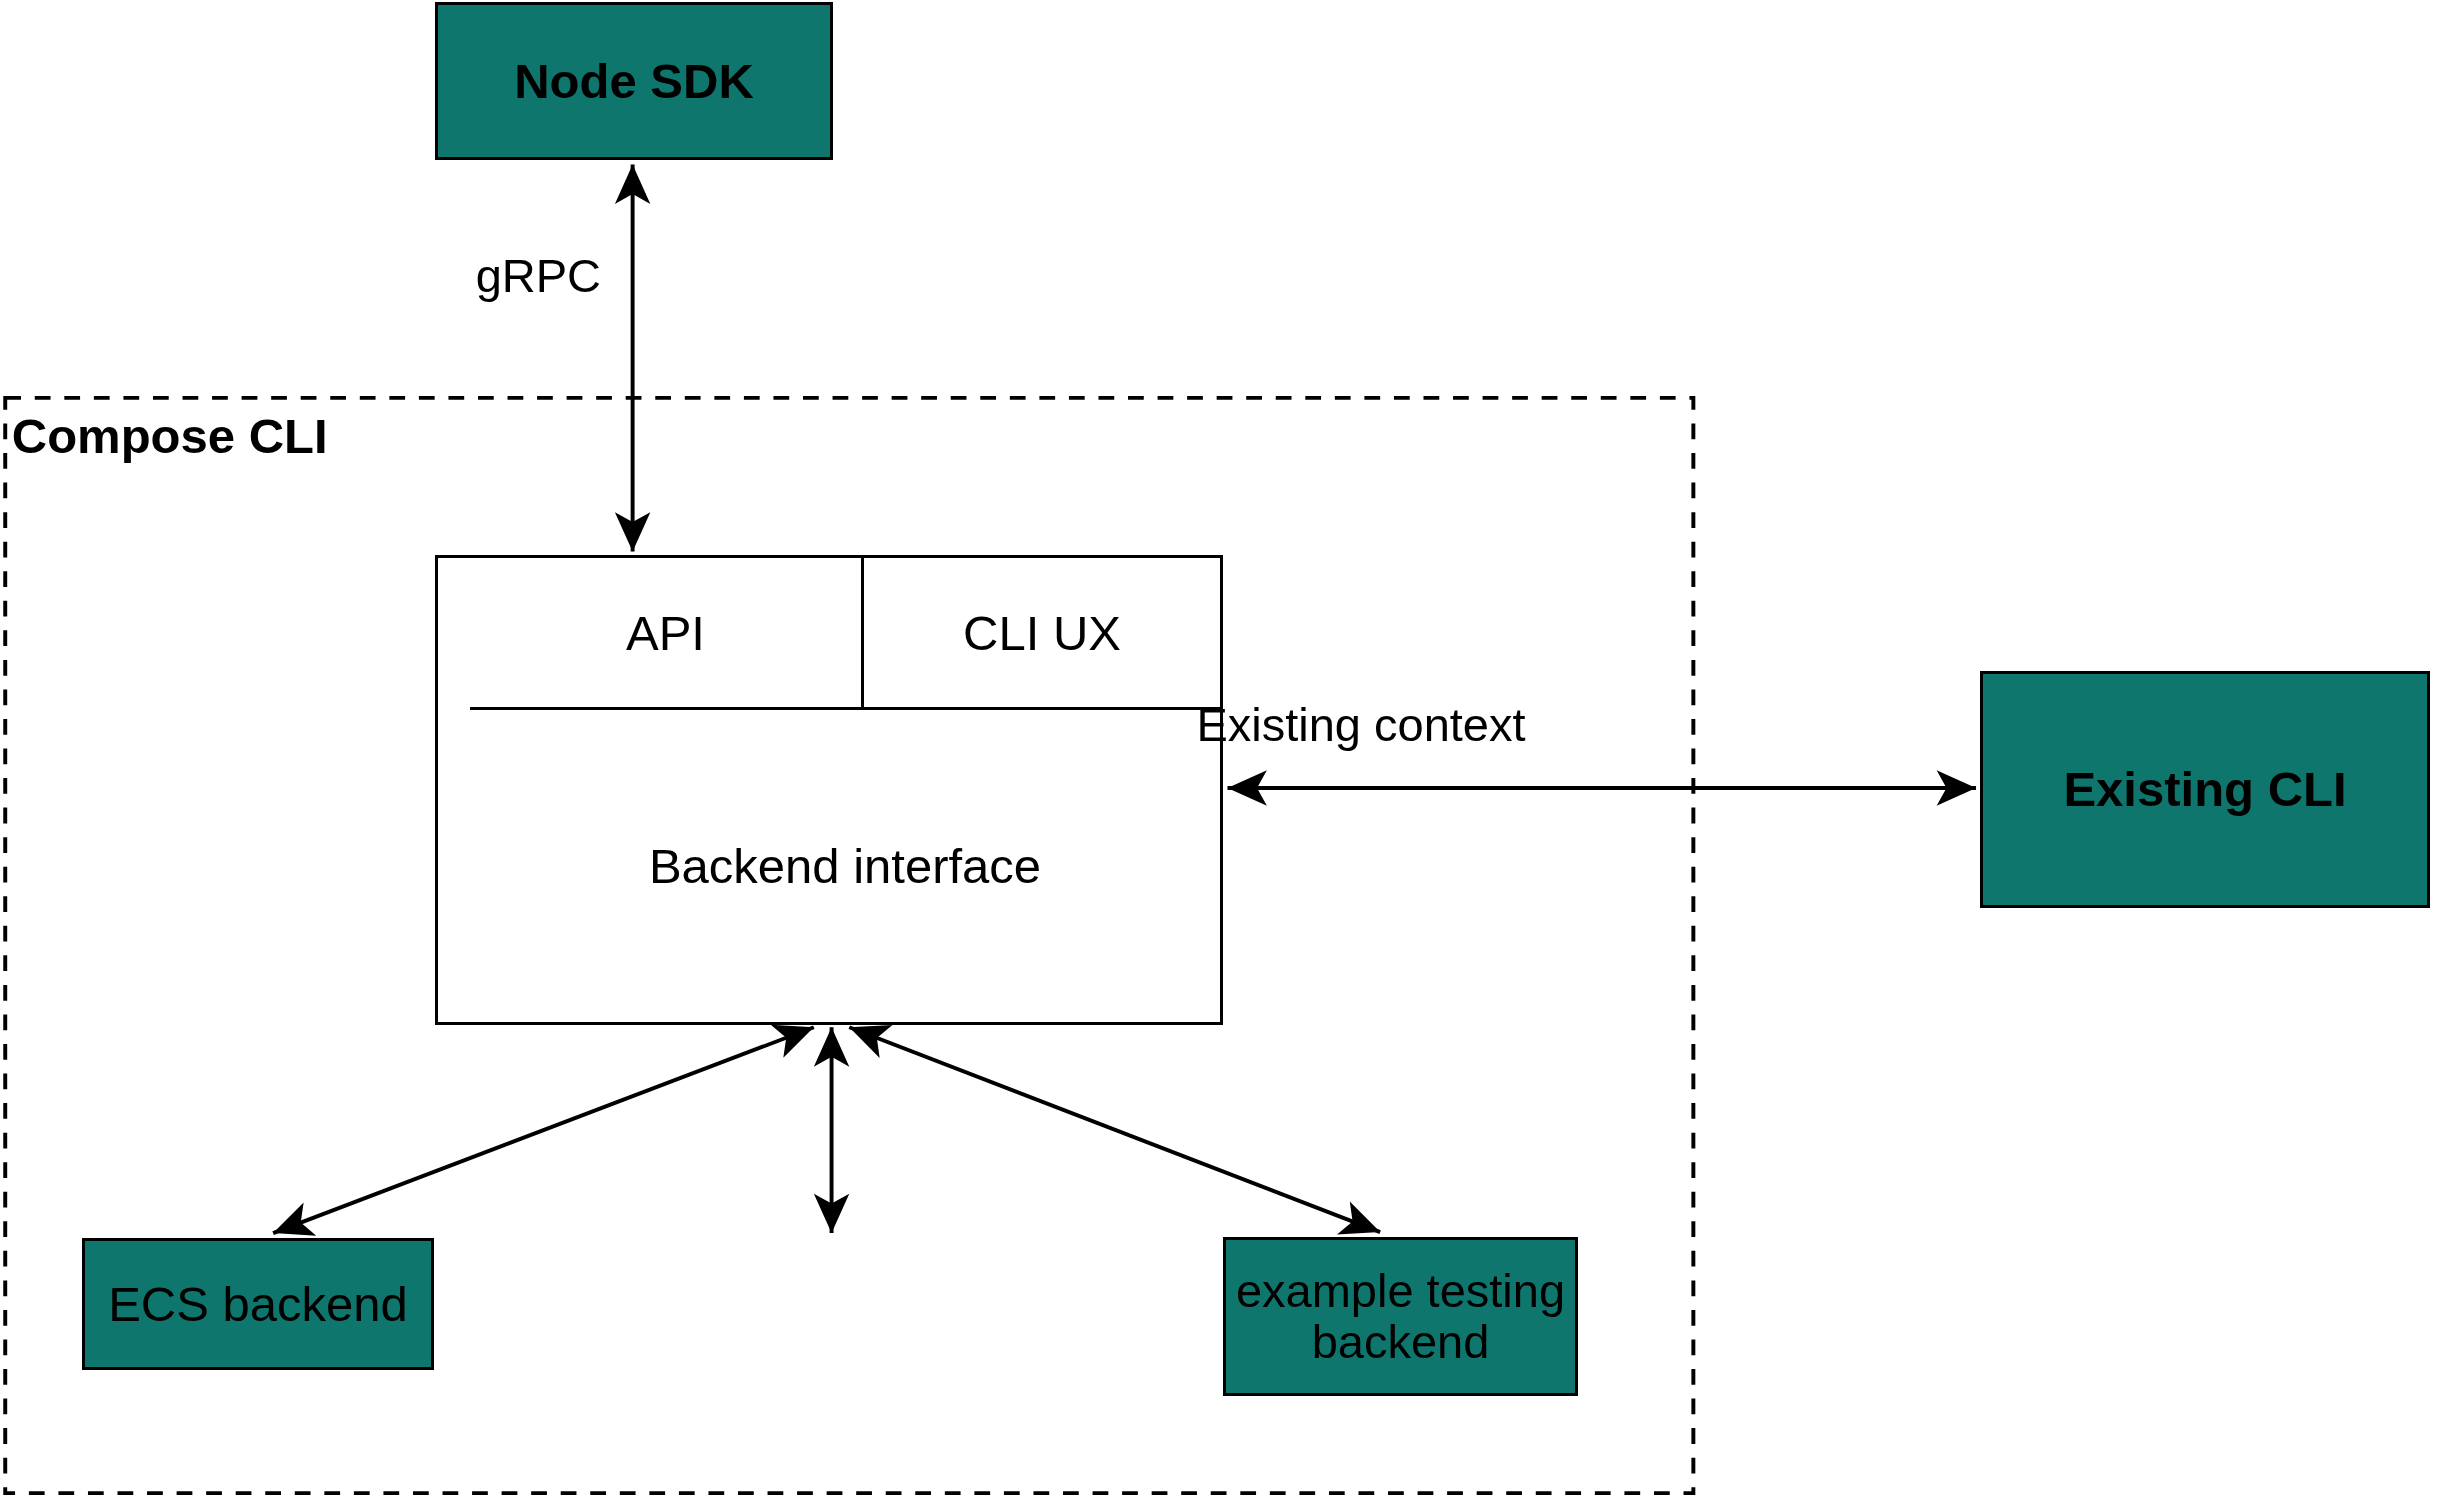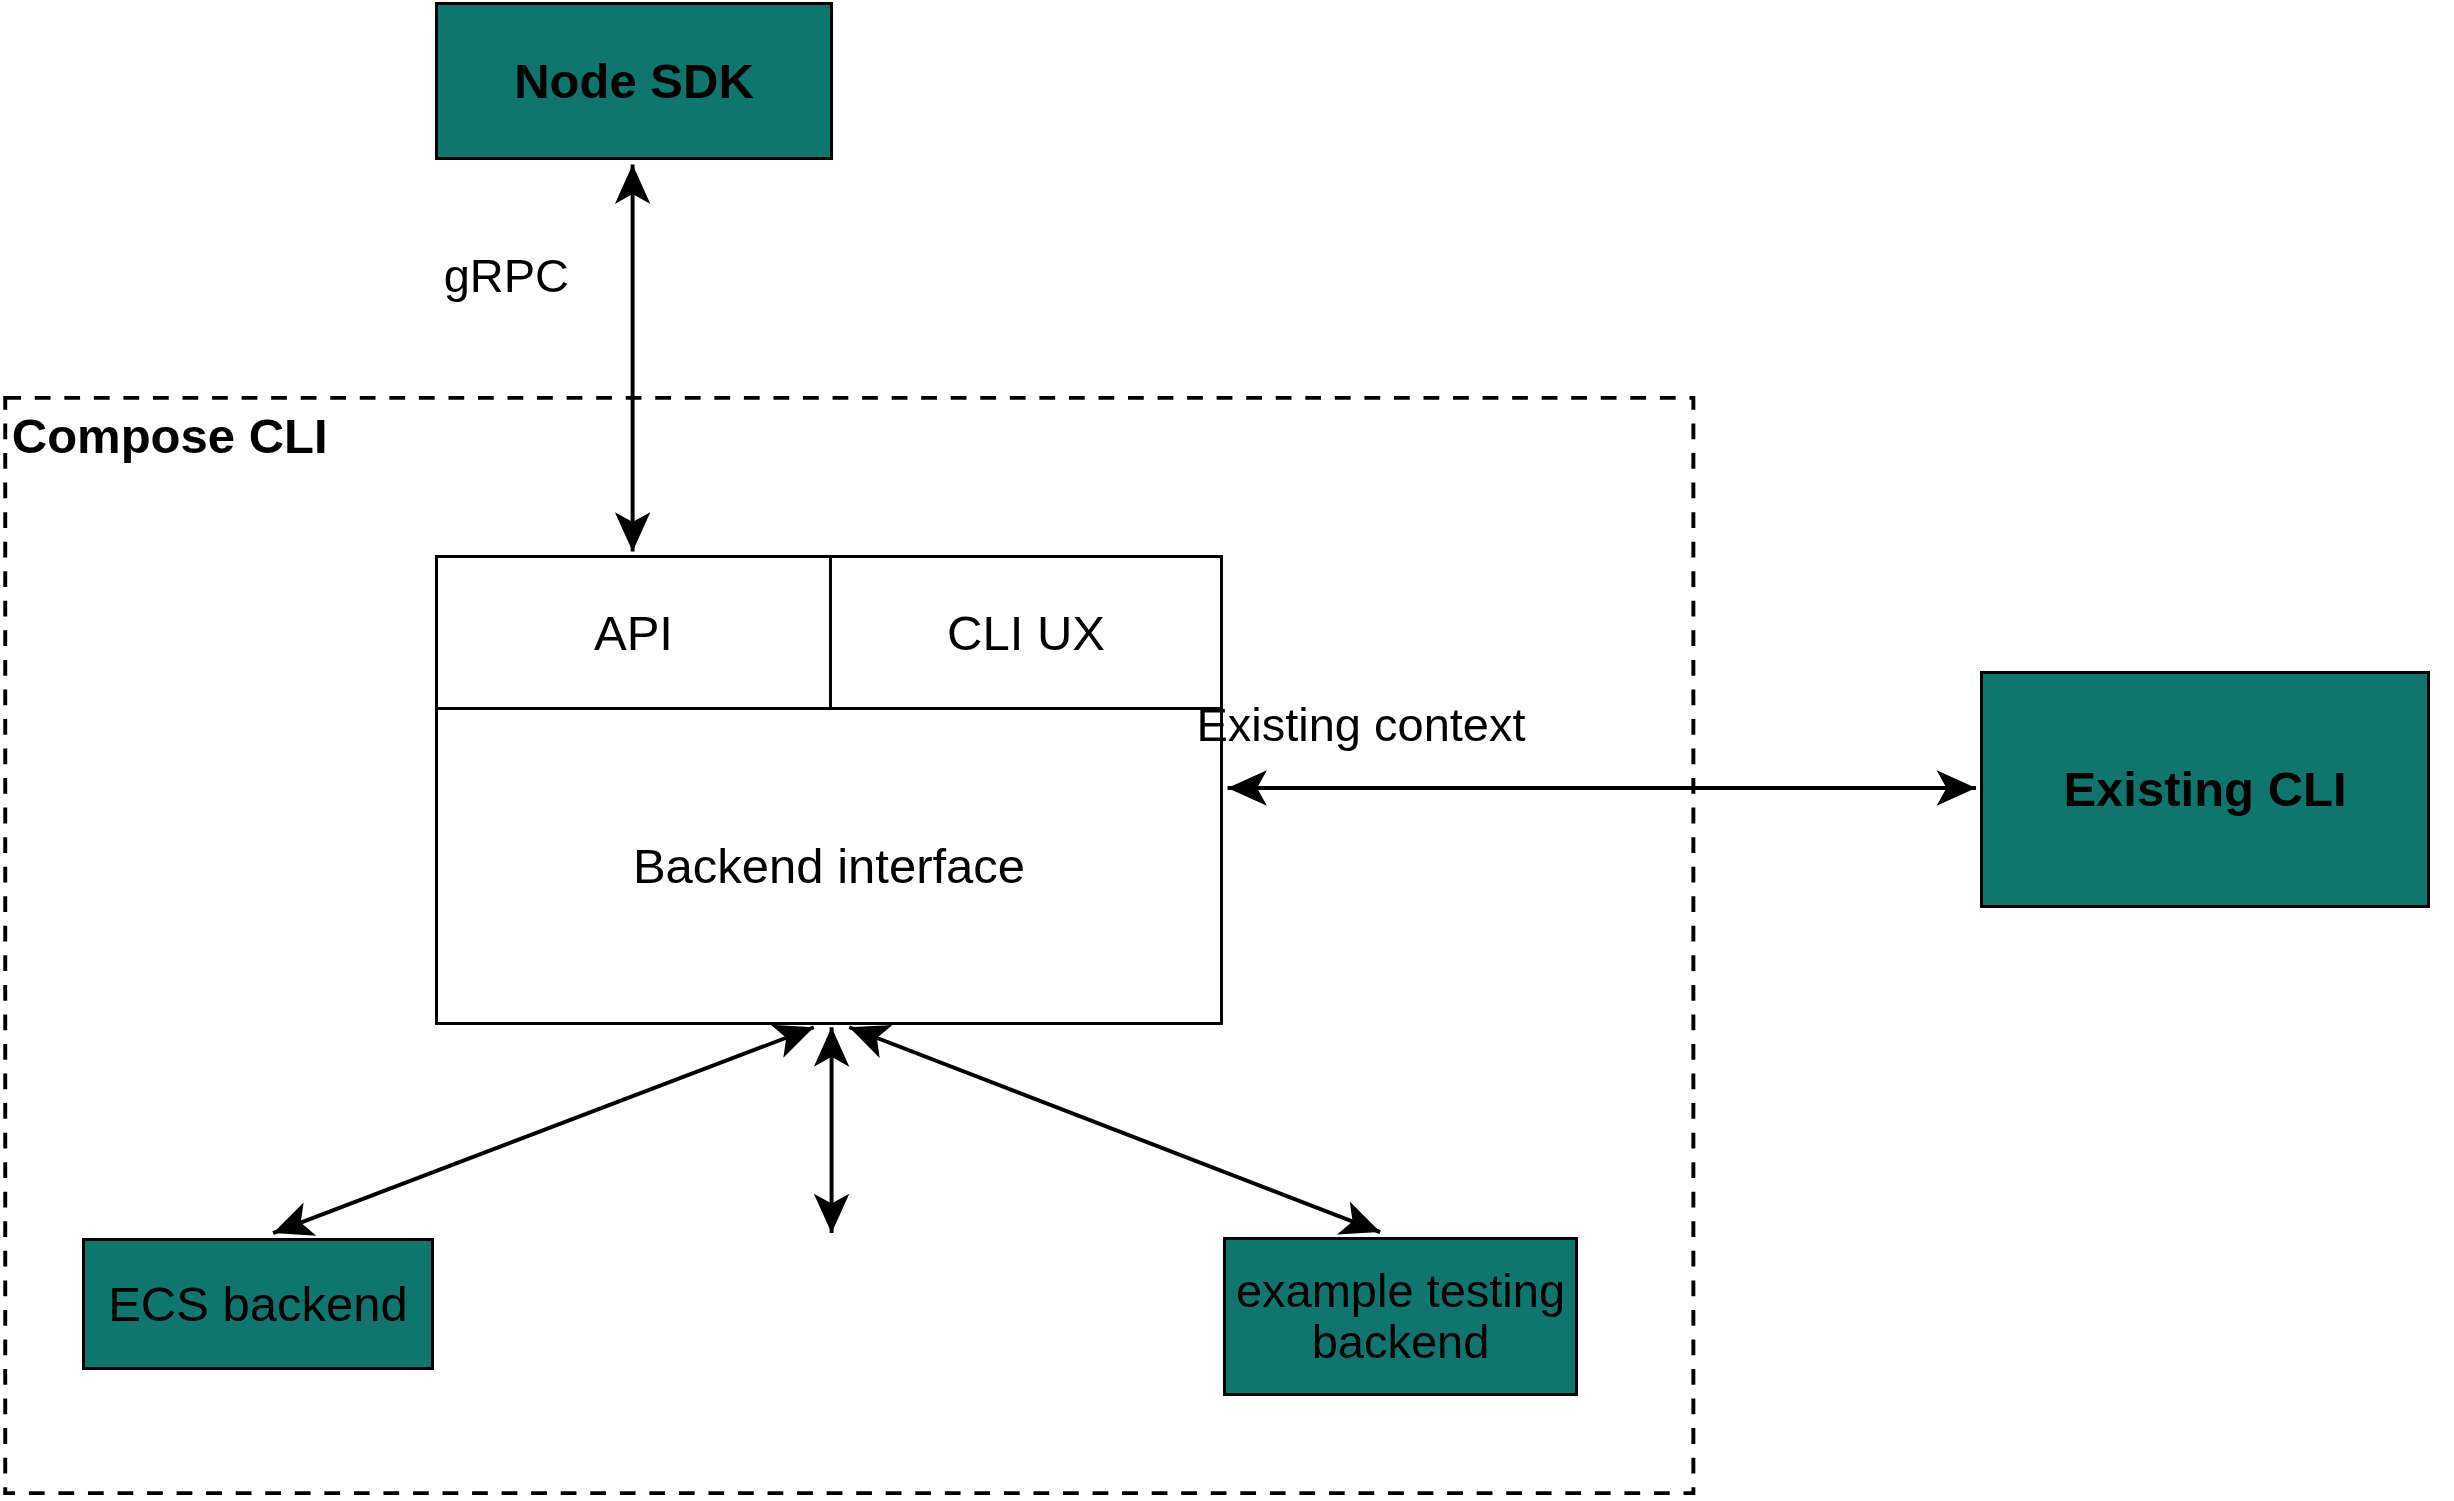--- a/index.html
+++ b/index.html
@@ -35,20 +35,21 @@
   .stack {
     position: absolute;
     left: 435px; top: 555px;
     width: 788px; height: 470px;
     box-sizing: border-box;
     border: 3.9px solid #000000;
     background: #ffffff;
     display: flex;
     flex-direction: column;
     z-index: 2;
+    padding-left: 32px;
   }
   .stack-row-top {
     height: 149px;
     border-bottom: 3.9px solid #000000;
     display: flex;
     flex-direction: row;
   }
   .cell {
     display: flex;
     align-items: center;
@@ -111,21 +112,21 @@
       <line x1="862" y1="1043" x2="1401" y2="1251" marker-start="url(#arr)" marker-end="url(#arr)"></line>
     </g>
   </svg>
 
   <div class="group-label">Compose CLI</div>
 
   <div class="box bold" style="left:435px; top:2px; width:398px; height:158px;">
     <span>Node SDK</span>
   </div>
 
-  <div class="edge-label" style="left:402px; top:248px; width:167px; text-align:right;">gRPC</div>
+  <div class="edge-label" style="left:434px; top:248px; width:167px; text-align:right;">gRPC</div>
 
   <div class="stack">
     <div class="stack-row-top">
       <div class="cell cell-api">
         <span>API</span>
       </div>
       <div class="cell cell-cliux">
         <span>CLI UX</span>
       </div>
     </div>

